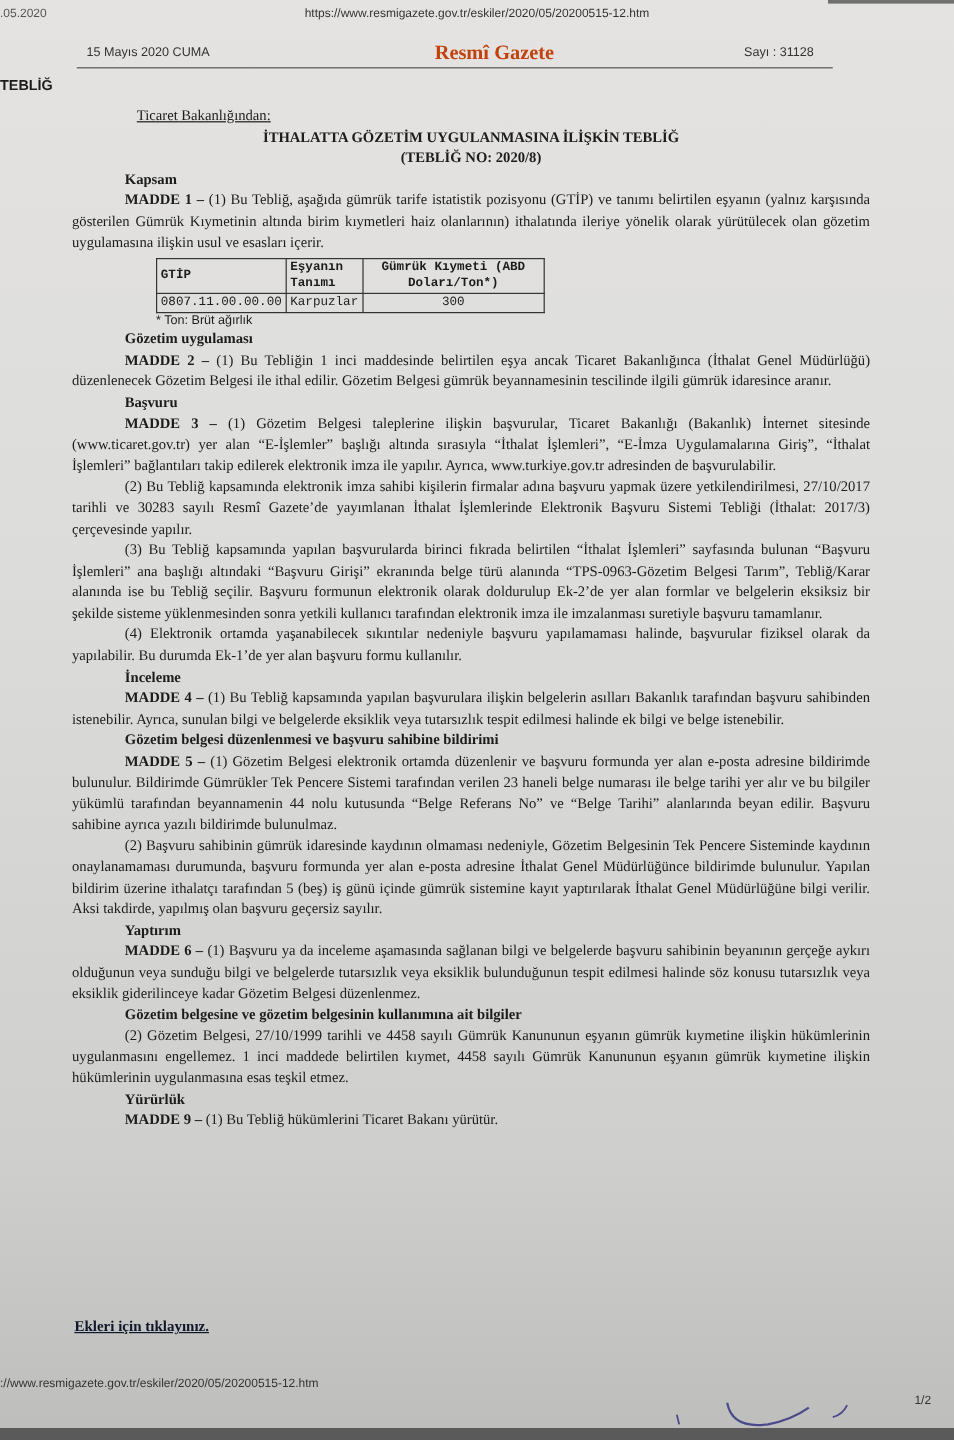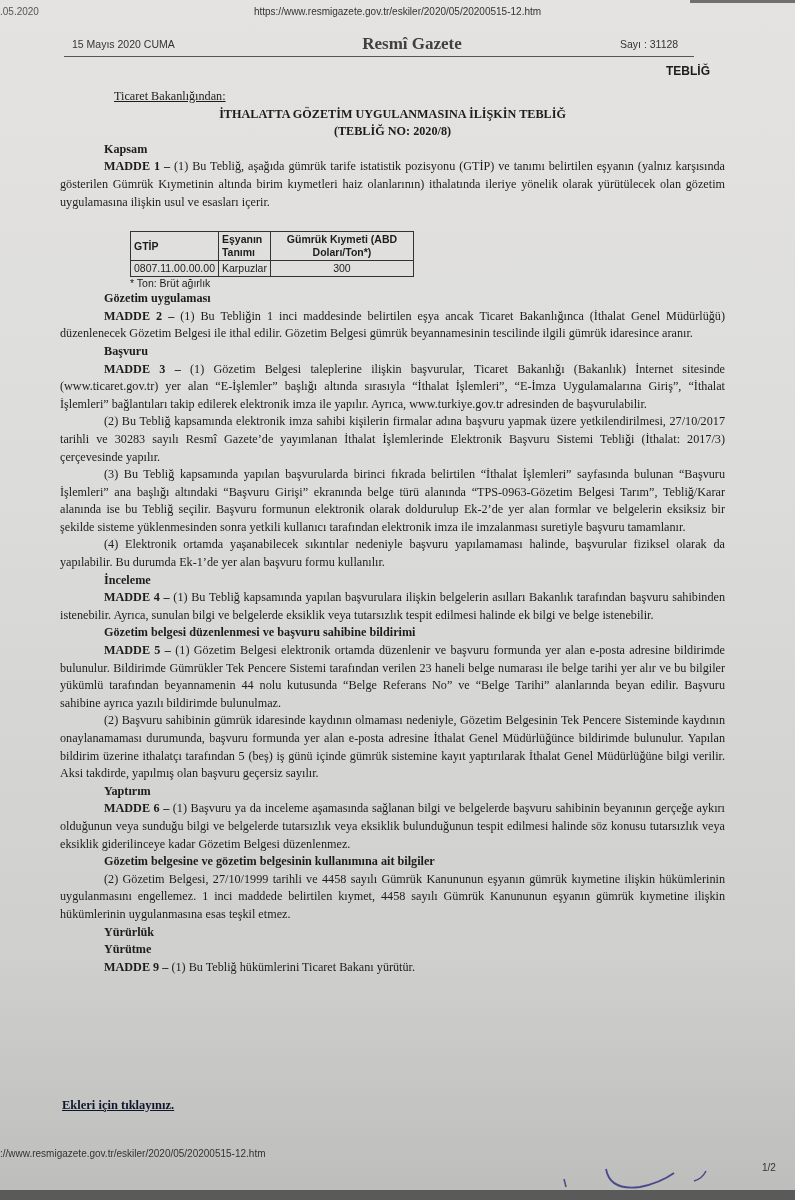--- a/index.html
+++ b/index.html
@@ -8,31 +8,31 @@
       background: linear-gradient(180deg, #e4e3e1 0%, #dcdcda 40%, #cfcfce 80%, #bdbdbc 100%);
       font-family: "Liberation Serif", serif;
       color: #1c1c1c;
       position: relative;
     }
     .topline { position: absolute; top: 0; left: 0; width: 780px; height: 22px; }
     .print-date { position: absolute; left: 0; top: 6px; font-family: "Liberation Sans", sans-serif; font-size: 10px; color: #555; }
     .print-url { position: absolute; left: 0; width: 795px; top: 6px; text-align: center; font-family: "Liberation Sans", sans-serif; font-size: 10px; color: #333; }
     .gz-header { position: absolute; left: 62px; top: 34px; width: 396px; height: 24px; }
     .gz-header .date { position: absolute; left: 10px; top: 4px; font-family: "Liberation Sans", sans-serif; font-size: 10.5px; color: #333; }
-    .gz-header .title { position: absolute; left: 0; width: 700px; top: 0; text-align: center; font-size: 17px; font-weight: bold; color: #404040; }
+    .gz-header .title { position: absolute; left: 0; width: 700px; top: 0; text-align: center; font-size: 17px; font-weight: bold; color: #c2410c; }
     .gz-header .sayi { position: absolute; left: 558px; top: 4px; width: 120px; font-family: "Liberation Sans", sans-serif; font-size: 10.5px; color: #333; }
     .gz-rule { position: absolute; left: 64px; top: 56px; width: 630px; border-top: 1.5px solid #555; }
-    .type-label { position: absolute; left: 0; width: 710px; top: 64px; text-align: right; font-family: "Liberation Sans", sans-serif; font-weight: bold; font-size: 12px; }
+    .type-label { position: absolute; left: 0; width: 710px; top: 64px; text-align: left; font-family: "Liberation Sans", sans-serif; font-weight: bold; font-size: 12px; }
     .doc { position: absolute; left: 60px; top: 88px; width: 665px; font-size: 12.2px; line-height: 17.6px; }
     .issuer { margin-left: 54px; text-decoration: underline; }
     .doc-title { text-align: center; font-weight: bold; }
     .h { font-weight: bold; margin-left: 44px; }
     p { margin: 0; text-align: justify; text-indent: 44px; }
     .b { font-weight: bold; }
-    table.gtip { border-collapse: collapse; margin: 20px 0 0 70px; width: 284px; font-family: Liberation Sans, sans-serif; font-size: 10.5px; line-height: 13px; }
+    table.gtip { border-collapse: collapse; margin: 4px 0 0 70px; width: 324px; font-family: Liberation Mono, monospace; font-size: 10.5px; line-height: 13px; }
     table.gtip td, table.gtip th { border: 1.2px solid #333; padding: 1px 3px; }
     table.gtip th { text-align: left; font-weight: bold; }
     table.gtip th.val, table.gtip td.val { text-align: center; width: 182px; }
     .footnote { margin-left: 70px; font-family: "Liberation Sans", sans-serif; font-size: 10.5px; line-height: 13px; }
     .annex-link { position: absolute; left: 62px; top: 1098px; font-weight: bold; text-decoration: underline; font-size: 12.5px; cursor: pointer; color: #0f172a; }
     .foot-url { position: absolute; left: 0; top: 1148px; font-family: "Liberation Sans", sans-serif; font-size: 10px; color: #333; }
     .foot-page { position: absolute; left: 762px; top: 1162px; font-family: "Liberation Sans", sans-serif; font-size: 10px; color: #333; }
     .scribble { position: absolute; left: 560px; top: 1165px; }
     .bottom-shadow { position: absolute; left: 0; top: 1190px; width: 795px; height: 10px; background: #5a5a5a; }
     .top-shadow { position: absolute; left: 690px; top: 0; width: 105px; height: 3px; background: #707070; }
@@ -96,21 +96,20 @@
   <p>(2) Başvuru sahibinin gümrük idaresinde kaydının olmaması nedeniyle, Gözetim Belgesinin Tek Pencere Sisteminde kaydının onaylanamaması durumunda, başvuru formunda yer alan e-posta adresine İthalat Genel Müdürlüğünce bildirimde bulunulur. Yapılan bildirim üzerine ithalatçı tarafından 5 (beş) iş günü içinde gümrük sistemine kayıt yaptırılarak İthalat Genel Müdürlüğüne bilgi verilir. Aksi takdirde, yapılmış olan başvuru geçersiz sayılır.</p>
 
   <div class="h">Yaptırım</div>
   <p><span class="b">MADDE 6 –</span> <span>(1) Başvuru ya da inceleme aşamasında sağlanan bilgi ve belgelerde başvuru sahibinin beyanının gerçeğe aykırı olduğunun veya sunduğu bilgi ve belgelerde tutarsızlık veya eksiklik bulunduğunun tespit edilmesi halinde söz konusu tutarsızlık veya eksiklik giderilinceye kadar Gözetim Belgesi düzenlenmez.</span></p>
 
   <div class="h">Gözetim belgesine ve gözetim belgesinin kullanımına ait bilgiler</div>
   <p>(2) Gözetim Belgesi, 27/10/1999 tarihli ve 4458 sayılı Gümrük Kanununun eşyanın gümrük kıymetine ilişkin hükümlerinin uygulanmasını engellemez. 1 inci maddede belirtilen kıymet, 4458 sayılı Gümrük Kanununun eşyanın gümrük kıymetine ilişkin hükümlerinin uygulanmasına esas teşkil etmez.</p>
 
   <div class="h">Yürürlük</div>
 
-  <div class="h">Yürütme</div>
   <p><span class="b">MADDE 9 –</span> <span>(1) Bu Tebliğ hükümlerini Ticaret Bakanı yürütür.</span></p>
 </div>
 
 <a class="annex-link">Ekleri için tıklayınız.</a>
 
 <div class="foot-url">://www.resmigazete.gov.tr/eskiler/2020/05/20200515-12.htm</div>
 <svg class="scribble" width="170" height="30">
   <path d="M4 14 L6 22" stroke="#4a4a8a" stroke-width="1.5" fill="none"></path>
   <path d="M46 4 Q50 26 80 22 Q100 18 114 8" stroke="#4a4a8a" stroke-width="1.8" fill="none"></path>
   <path d="M134 16 Q142 14 146 6" stroke="#4a4a8a" stroke-width="1.5" fill="none"></path>

